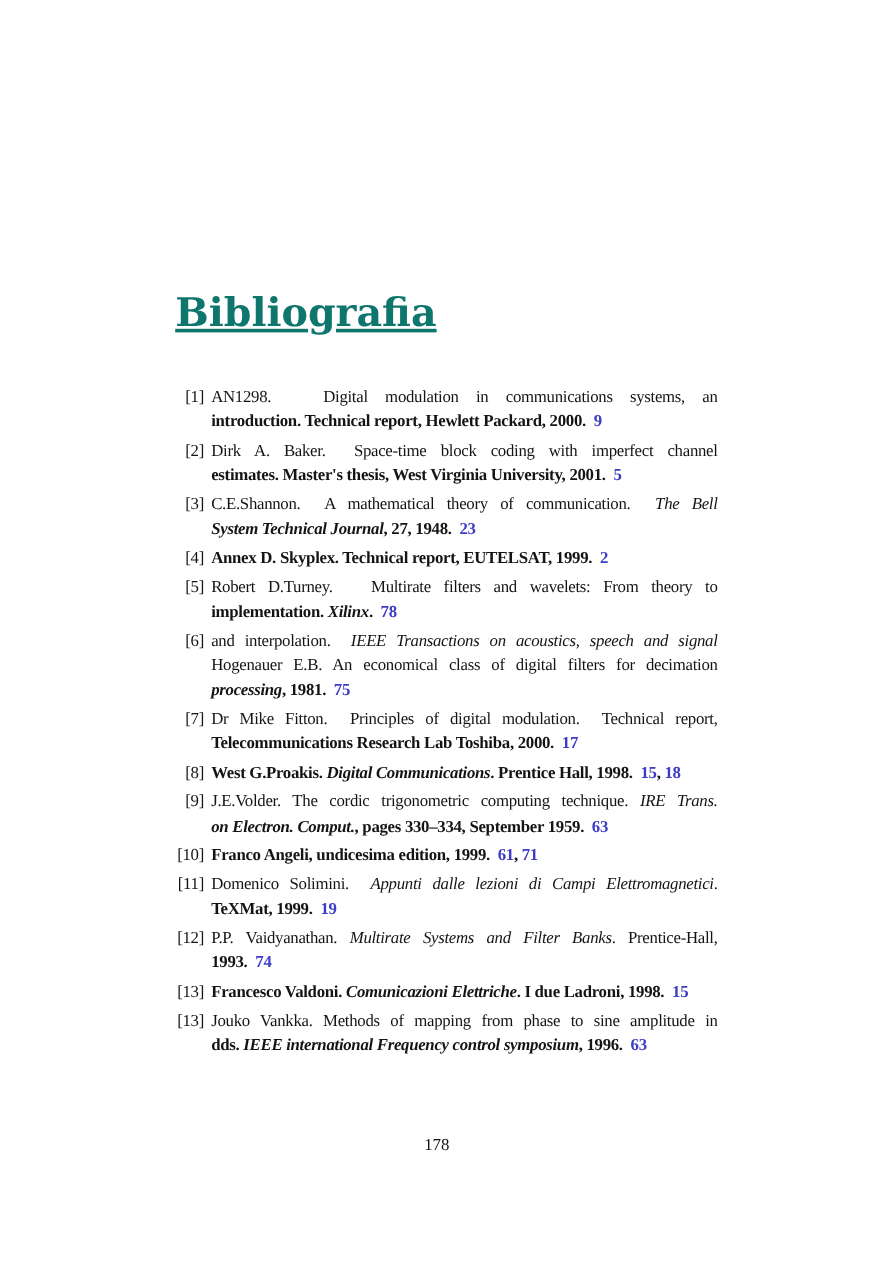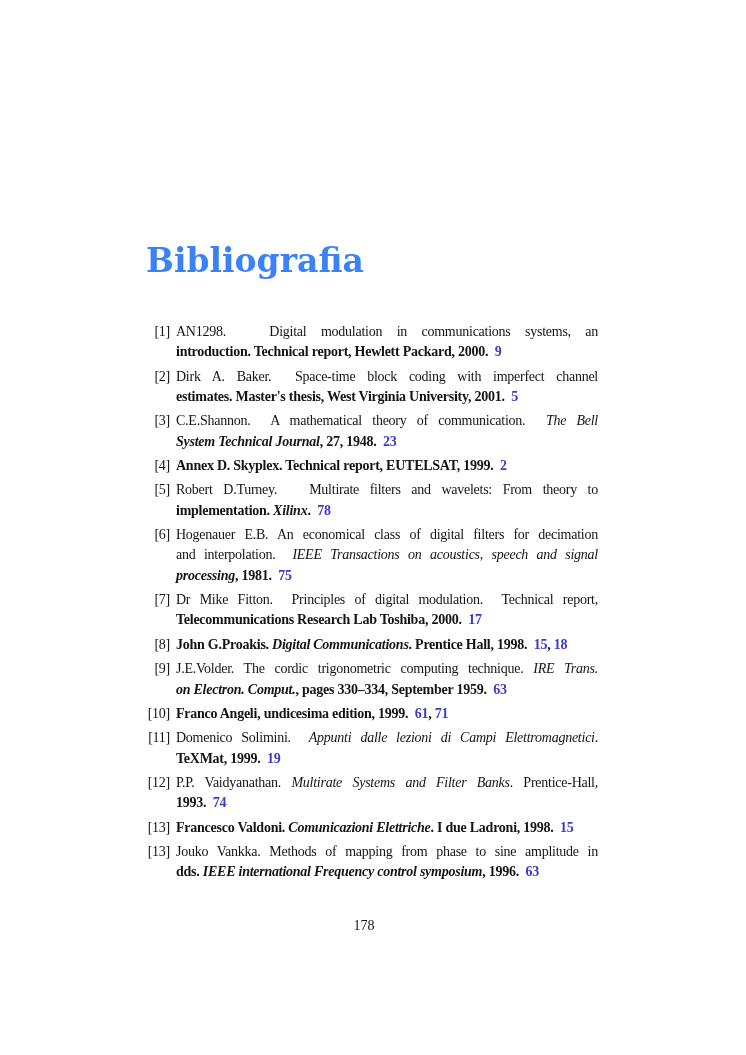--- a/index.html
+++ b/index.html
@@ -3,35 +3,35 @@
 <meta charset="utf-8">
 <style>
   html, body { margin:0; padding:0; background:#ffffff; }
   .page {
     position:relative; width:746px; height:1055px; background:#ffffff;
     font-family:"Liberation Serif", serif; color:#141414; overflow:hidden;
   }
   .title {
     position:absolute; left:146px; top:244px;
     font-family:"DejaVu Serif", serif; font-weight:bold;
-    font-size:33px; line-height:33px; color:#3b82f6; white-space:nowrap;
+    font-size:33px; line-height:33px; color:#0f766e; white-space:nowrap;text-decoration:underline;
   }
   .bib {
     position:absolute; left:144px; top:322px; width:456px;
     font-size:14px; letter-spacing:-0.25px;
   }
   .entry { display:flex; margin-bottom:4.1px; }
   .label { flex:0 0 26px; text-align:right; margin-right:6px; line-height:20.3px; }
   .content { width:422px; }
   .ln { line-height:20.3px; text-align:justify; text-align-last:justify; }
   .ln.last { text-align:left; text-align-last:auto;font-weight:bold; }
   .it { font-style:italic; }
   .link { color:var(--link-color,#3c3cc6); cursor:pointer; }
   .pageno {
-    position:absolute; top:916px; left:136px; width:456px;
+    position:absolute; top:945px; left:136px; width:456px;
     text-align:center; font-size:14px; line-height:20px; color:#141414;
   }
 </style>
 </head>
 <body>
 
 <div class="page" style="background: rgb(255, 255, 255); color: rgb(20, 20, 20);">
   <div class="title">Bibliografia</div>
   <div class="bib">
       <div class="entry">
@@ -64,36 +64,36 @@
       <div class="entry">
         <span class="label">[5]</span>
         <div class="content">
           <div class="ln"><span>Robert D.Turney.&nbsp;&nbsp; Multirate filters and wavelets: From theory to</span></div>
           <div class="ln last"><span>implementation. </span><span class="it">Xilinx</span><span>.&nbsp; </span><span class="link">78</span></div>
         </div>
       </div>
       <div class="entry">
         <span class="label">[6]</span>
         <div class="content">
+          <div class="ln"><span>and interpolation.&nbsp; </span><span class="it">IEEE Transactions on acoustics, speech and signal</span></div>
           <div class="ln"><span>Hogenauer E.B. An economical class of digital filters for decimation</span></div>
-          <div class="ln"><span>and interpolation.&nbsp; </span><span class="it">IEEE Transactions on acoustics, speech and signal</span></div>
           <div class="ln last"><span class="it">processing</span><span>, 1981.&nbsp; </span><span class="link">75</span></div>
         </div>
       </div>
       <div class="entry">
         <span class="label">[7]</span>
         <div class="content">
           <div class="ln"><span>Dr Mike Fitton.&nbsp; Principles of digital modulation.&nbsp; Technical report,</span></div>
           <div class="ln last"><span>Telecommunications Research Lab Toshiba, 2000.&nbsp; </span><span class="link">17</span></div>
         </div>
       </div>
       <div class="entry">
         <span class="label">[8]</span>
         <div class="content">
-          <div class="ln last"><span>John G.Proakis. </span><span class="it">Digital Communications</span><span>. Prentice Hall, 1998.&nbsp; </span><span class="link">15</span><span>, </span><span class="link">18</span></div>
+          <div class="ln last"><span>West G.Proakis. </span><span class="it">Digital Communications</span><span>. Prentice Hall, 1998.&nbsp; </span><span class="link">15</span><span>, </span><span class="link">18</span></div>
         </div>
       </div>
       <div class="entry">
         <span class="label">[9]</span>
         <div class="content">
           <div class="ln"><span>J.E.Volder. The cordic trigonometric computing technique. </span><span class="it">IRE Trans.</span></div>
           <div class="ln last"><span class="it">on Electron. Comput.</span><span>, pages 330–334, September 1959.&nbsp; </span><span class="link">63</span></div>
         </div>
       </div>
       <div class="entry">

